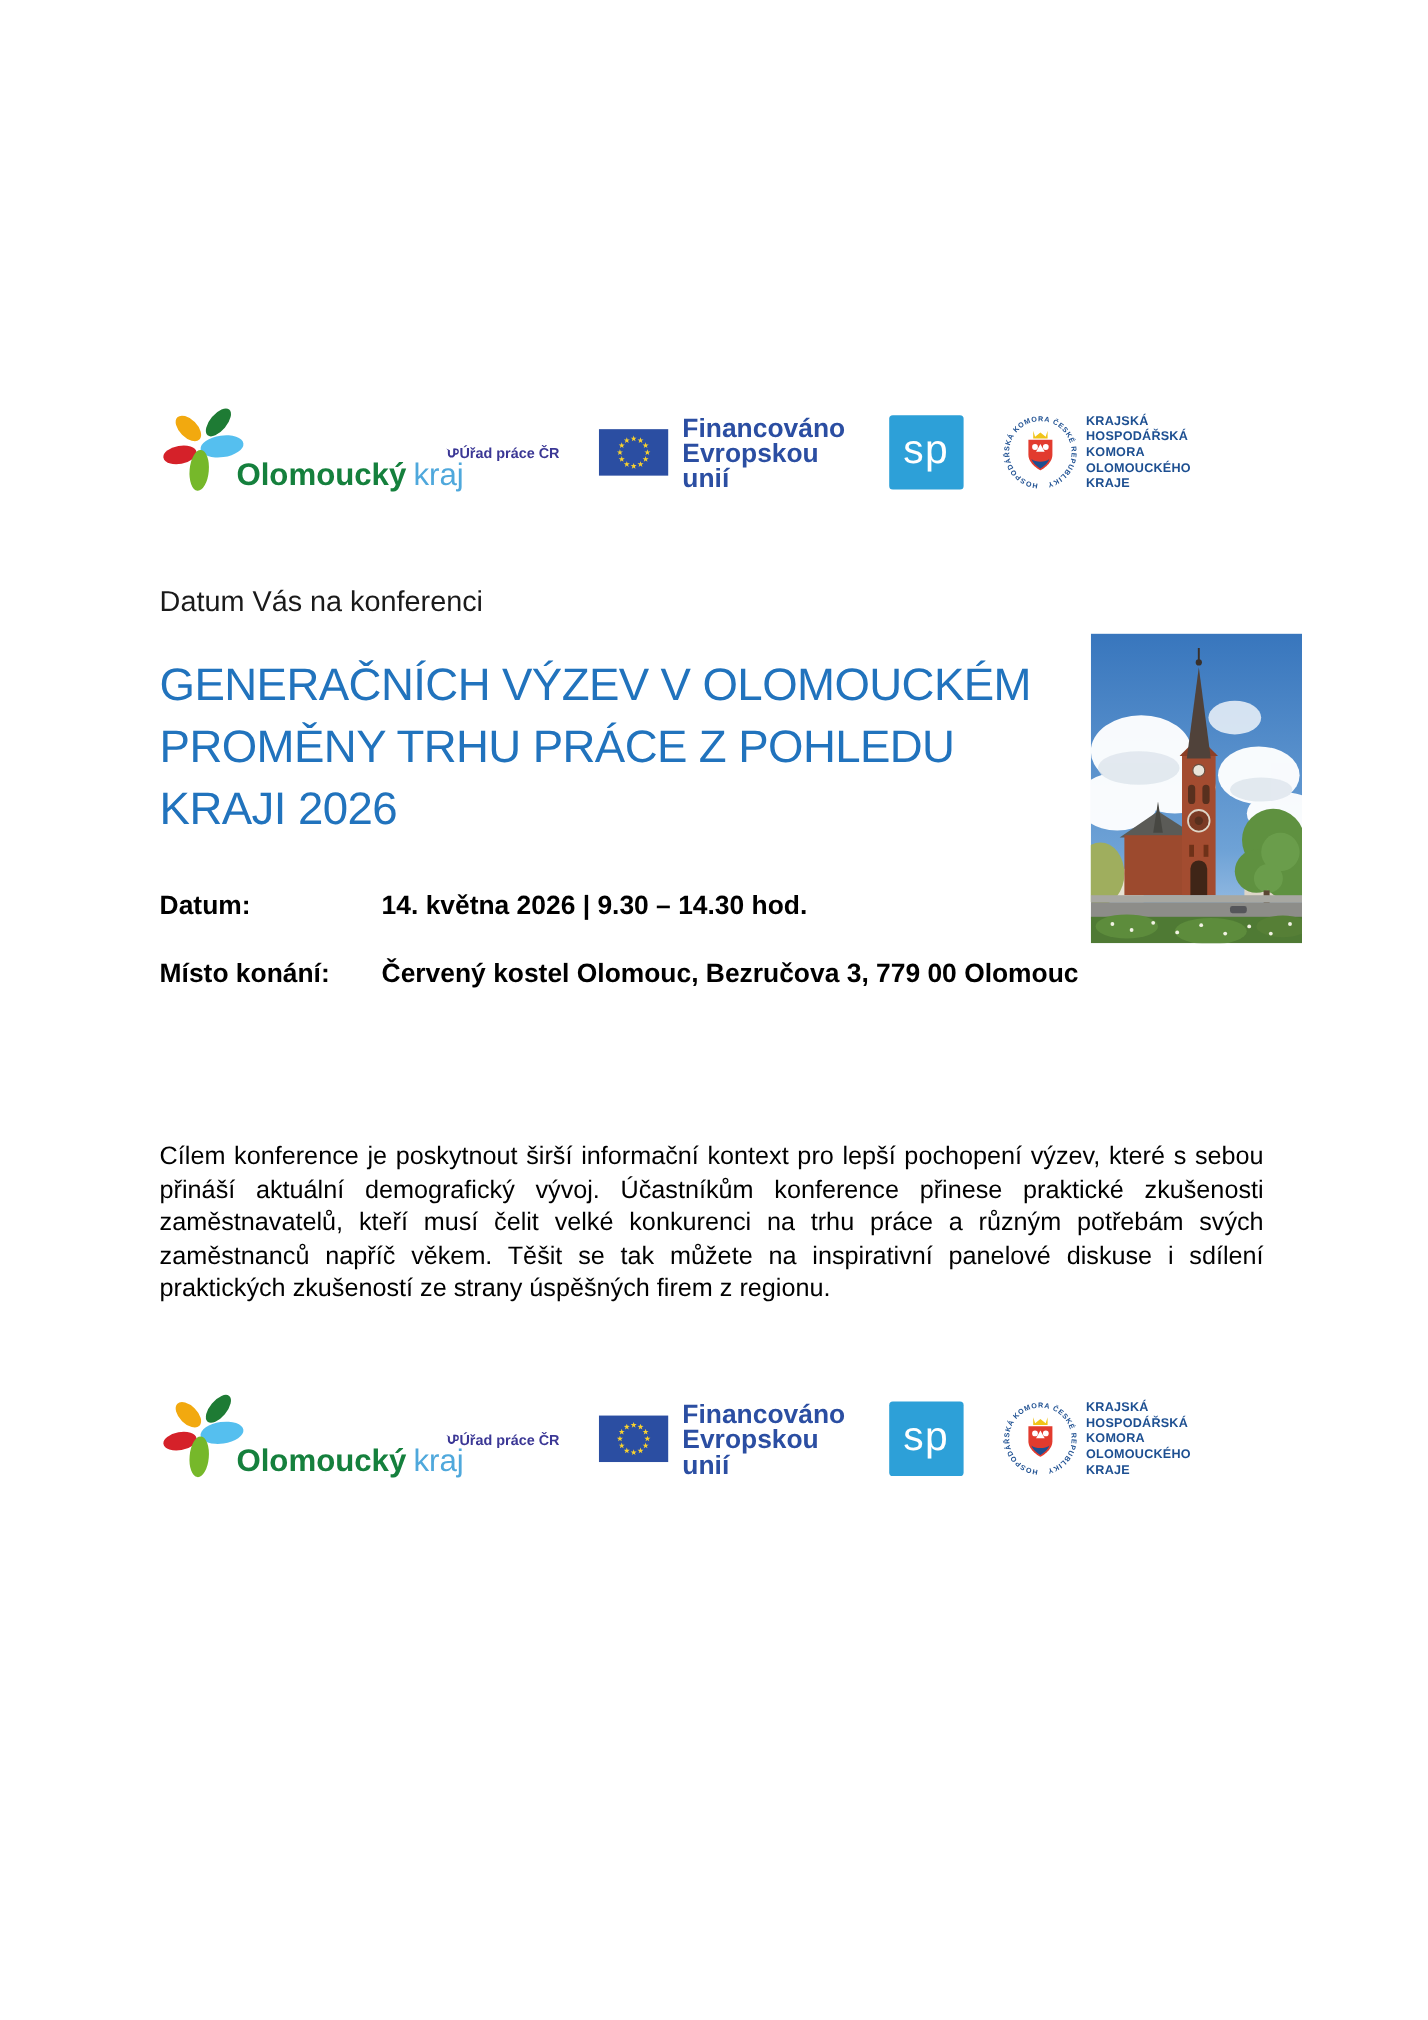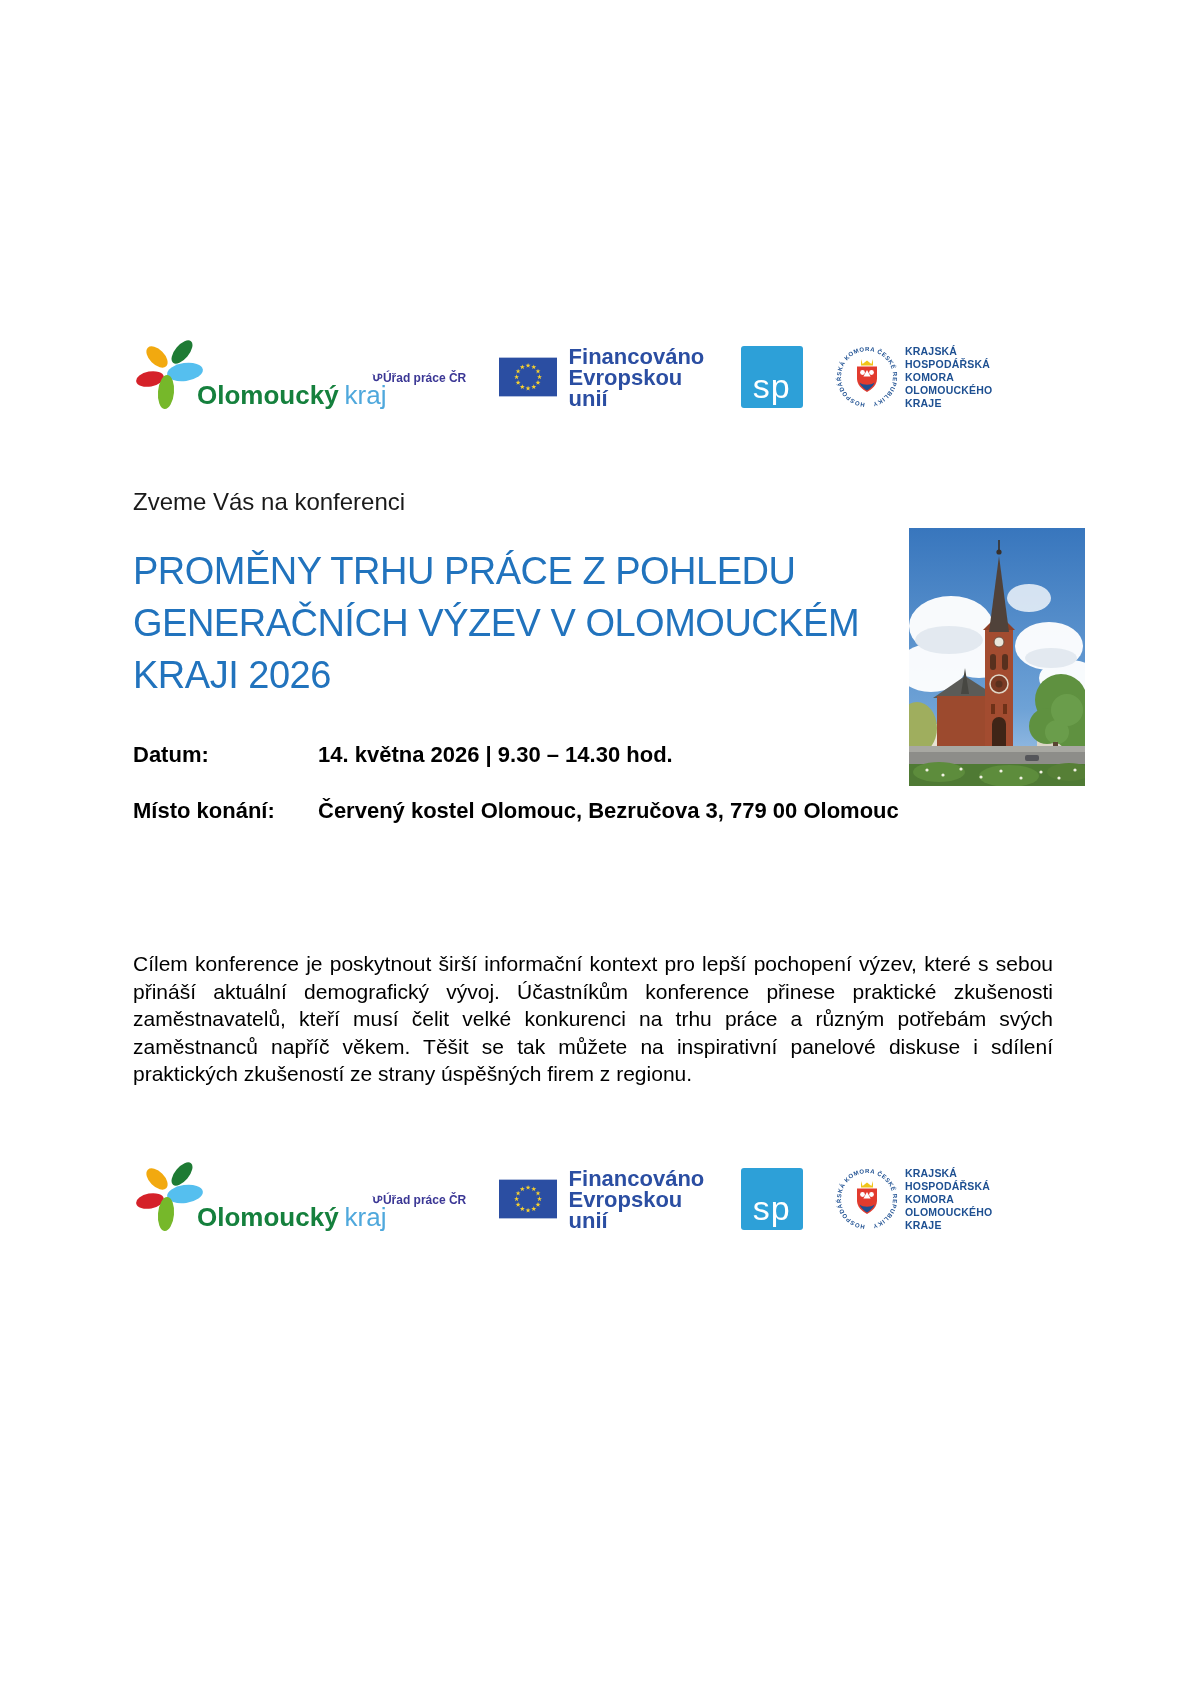--- a/index.html
+++ b/index.html
@@ -16,21 +16,21 @@
   .ok-logo .ok-text{position:absolute;left:64px;bottom:6px;font-size:26px;white-space:nowrap;}
   .ok-bold{font-weight:700;color:#15803d;}
   .ok-light{font-weight:400;color:#4fa8dc;margin-left:6px;}
 
   .up-logo{width:96px;display:flex;flex-direction:row;align-items:center;}
   .up-label{font-size:12px;font-weight:700;color:#3b3795;margin-top:1px;white-space:nowrap;}
 
   .eu-logo{display:flex;align-items:center;width:210px;}
   .eu-text{margin-left:12px;font-size:22px;line-height:21px;font-weight:700;color:#2b4ea2;}
 
-  .sp-logo{width:62px;height:62px;background:#2da0d8;border-radius:3px;display:flex;align-items:flex-end;justify-content:center;}
+  .sp-logo{width:62px;height:62px;background:#2da0d8;border-radius:3px;display:flex;align-items:center;justify-content:center;}
   .sp-logo span{color:#fff;font-size:34px;font-weight:400;letter-spacing:1px;transform:translateY(-2px);}
 
   .khk-logo{display:flex;align-items:center;width:158px;}
   .khk-text{margin-left:6px;font-size:10.5px;line-height:13px;font-weight:700;color:#1d4f91;letter-spacing:.2px;}
 
   
   .intro{position:absolute;left:133px;top:488px;font-size:24px;color:#1a1a1a;}
   .title{position:absolute;left:133px;top:545px;width:770px;font-size:38px;line-height:52px;letter-spacing:-0.5px;font-weight:400;}
   .detail-row{position:absolute;left:133px;font-size:22px;font-weight:700;color:#000;white-space:nowrap;}
   .detail-row .value{position:absolute;left:185px;white-space:nowrap;}
@@ -119,25 +119,25 @@
       <div class="khk-text">
         <div>KRAJSKÁ</div>
         <div>HOSPODÁŘSKÁ</div>
         <div>KOMORA</div>
         <div>OLOMOUCKÉHO</div>
         <div>KRAJE</div>
       </div>
     </div>
   </div>
 
-  <div class="intro">Zveme Vás na konferenci</div>
+  <div class="intro">Datum Vás na konferenci</div>
 
   <div class="title" style="color:#2173bd">
+    <div>GENERAČNÍCH VÝZEV V OLOMOUCKÉM</div>
     <div>PROMĚNY TRHU PRÁCE Z POHLEDU</div>
-    <div>GENERAČNÍCH VÝZEV V OLOMOUCKÉM</div>
     <div>KRAJI 2026</div>
   </div>
 
   <svg class="photo" viewBox="0 0 176 258">
     <defs>
       <linearGradient id="sky" x1="0" y1="0" x2="0" y2="1">
         <stop offset="0" stop-color="#3876bd"></stop>
         <stop offset="0.7" stop-color="#6ea2d6"></stop>
         <stop offset="1" stop-color="#aac9e9"></stop>
       </linearGradient>

